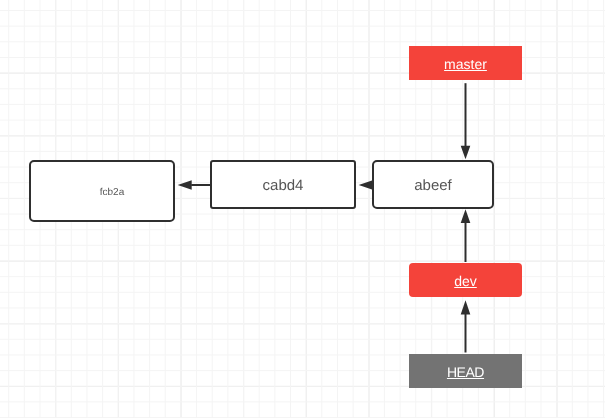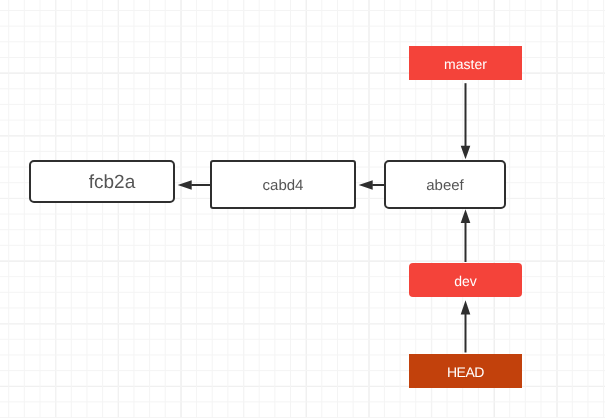--- a/index.html
+++ b/index.html
@@ -42,20 +42,21 @@
     top: 1px;
     
     transform: translateZ(0);
   }
   .node.commit {
     border-style: solid;
     border-width: 2px;
   }
   .node.tag {
     border: 0;
+    text-decoration: underline;
   }
   svg.edges {
     position: absolute;
     left: 0; top: 0;
     width: 605px;
     height: 418px;
     overflow: visible;
   }
 </style>
 </head>
@@ -85,35 +86,35 @@
     </g>
     <g class="edge">
       <line x1="465.5" y1="352.5" x2="465.5" y2="313.6" stroke="#2e2e2e" stroke-width="2"></line>
       <path d="M 465.5 300.3 L 460.7 314.4 L 470.3 314.4 Z" fill="#2e2e2e"></path>
     </g>
 
   </svg>
 
   <div id="node-layer">
 
-    <div class="node commit" style="left: 29px; top: 160px; width: 146px; height: 43px; font-size: 19px; color: rgb(85, 85, 85); background: rgb(255, 255, 255); border-radius: 5px; letter-spacing: 0px; border-color: rgb(47, 47, 47); padding-left: 20px;">
+    <div class="node commit" style="left: 29px; top: 160px; width: 146px; height: 62px; font-size: 10px; color: rgb(85, 85, 85); background: rgb(255, 255, 255); border-radius: 5px; letter-spacing: 0px; border-color: rgb(47, 47, 47); padding-left: 20px;">
       <span>fcb2a</span>
     </div>
     <div class="node commit" style="left: 210px; top: 160px; width: 146px; height: 49px; font-size: 15px; color: rgb(85, 85, 85); background: rgb(255, 255, 255); border-radius: 3px; letter-spacing: 0px; border-color: rgb(47, 47, 47);">
       <span>cabd4</span>
     </div>
-    <div class="node commit" style="left: 384px; top: 160px; width: 122px; height: 49px; font-size: 15px; color: rgb(85, 85, 85); background: rgb(255, 255, 255); border-radius: 5px; letter-spacing: 0px; border-color: rgb(47, 47, 47);">
+    <div class="node commit" style="left: 372px; top: 160px; width: 122px; height: 49px; font-size: 15px; color: rgb(85, 85, 85); background: rgb(255, 255, 255); border-radius: 5px; letter-spacing: 0px; border-color: rgb(47, 47, 47);">
       <span>abeef</span>
     </div>
 
     <div class="node tag" style="left: 409px; top: 46px; width: 113px; height: 34px; font-size: 14px; color: rgb(255, 255, 255); background: rgb(244, 67, 58); border-radius: 0px; letter-spacing: 0px;">
       <span>master</span>
     </div>
     <div class="node tag" style="left: 409px; top: 263px; width: 113px; height: 34px; font-size: 14px; color: rgb(255, 255, 255); background: rgb(244, 67, 58); border-radius: 4px; letter-spacing: 0px;">
       <span>dev</span>
     </div>
-    <div class="node tag" style="left: 409px; top: 354px; width: 113px; height: 34px; font-size: 14px; color: rgb(255, 255, 255); background: #c2410c; border-radius: 0px; letter-spacing: -0.45px;">
+    <div class="node tag" style="left: 409px; top: 354px; width: 113px; height: 34px; font-size: 14px; color: rgb(255, 255, 255); background: #737373; border-radius: 0px; letter-spacing: -0.45px;">
       <span>HEAD</span>
     </div>
 
   </div>
 
 </div>
 
 </body></html>

